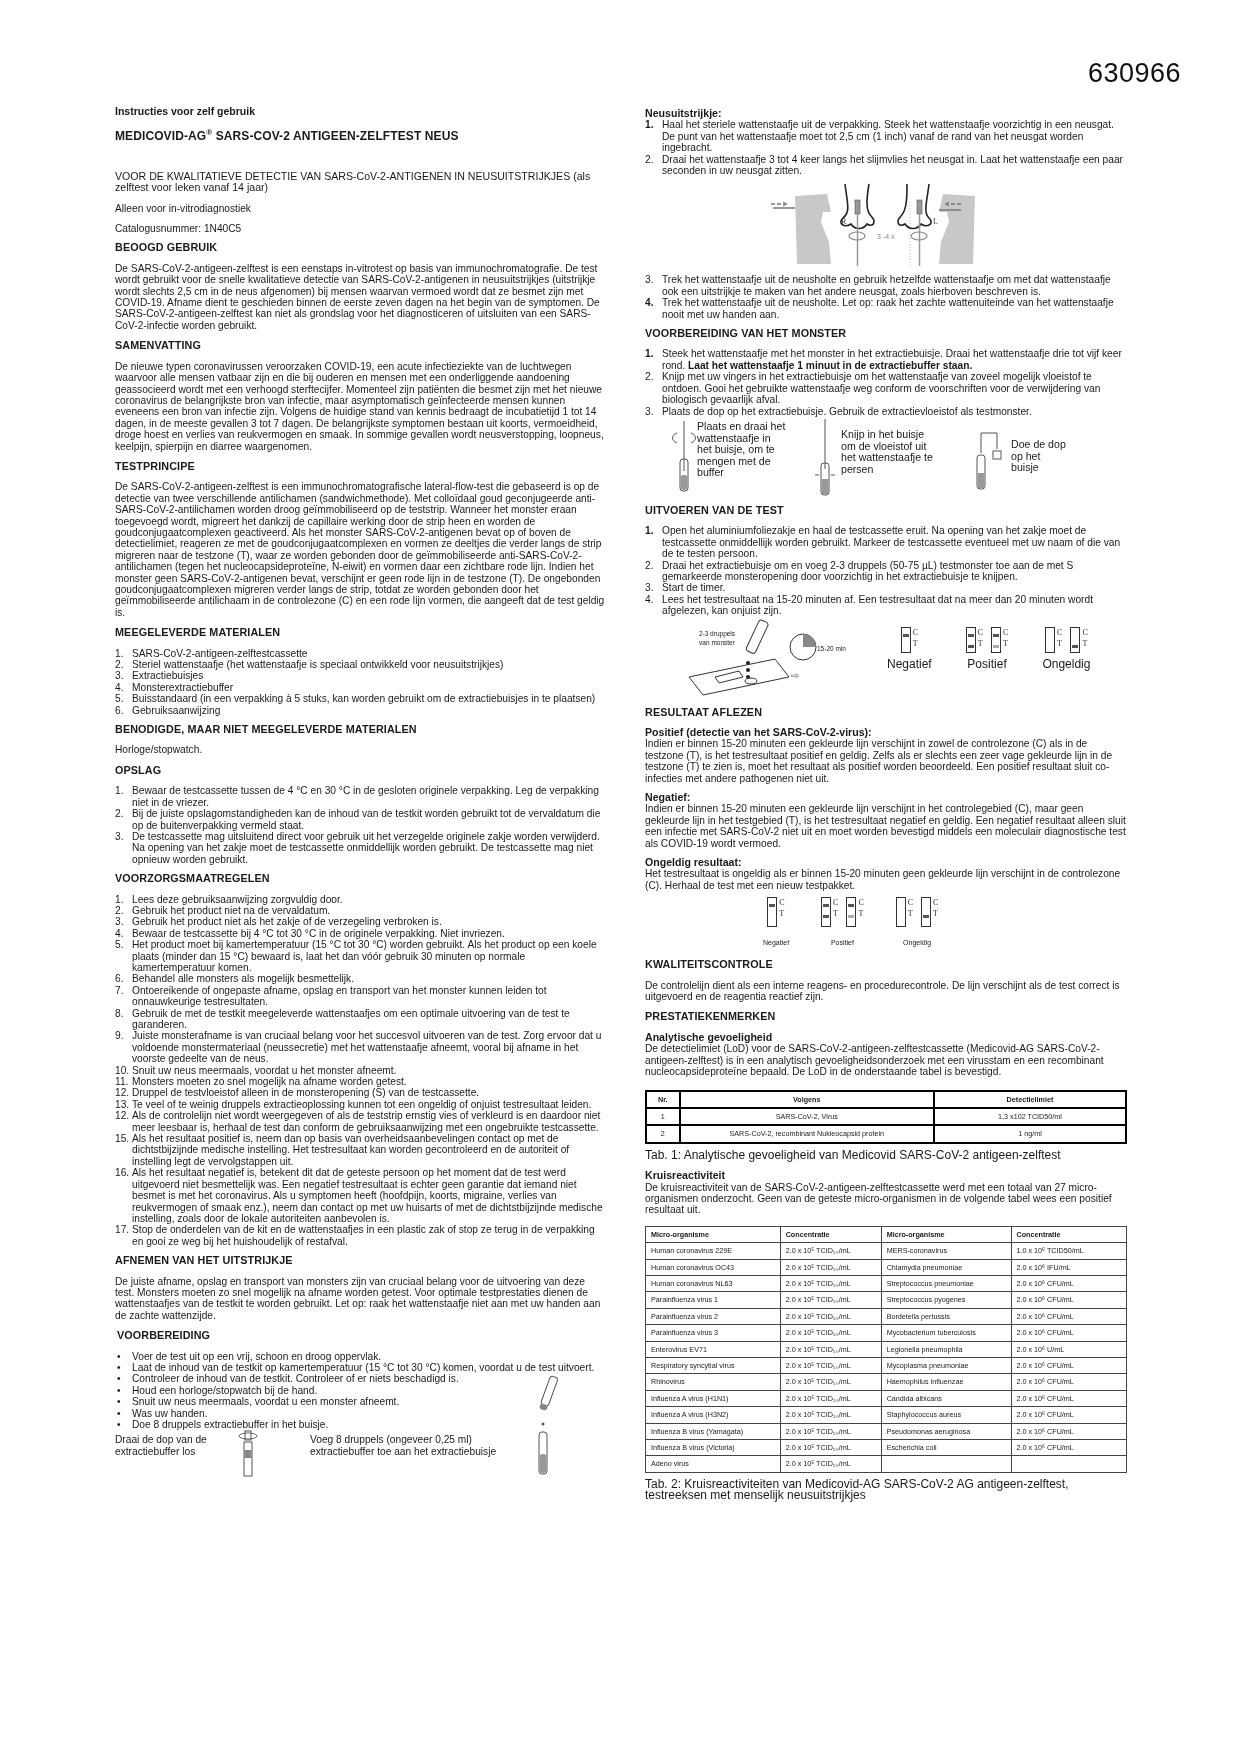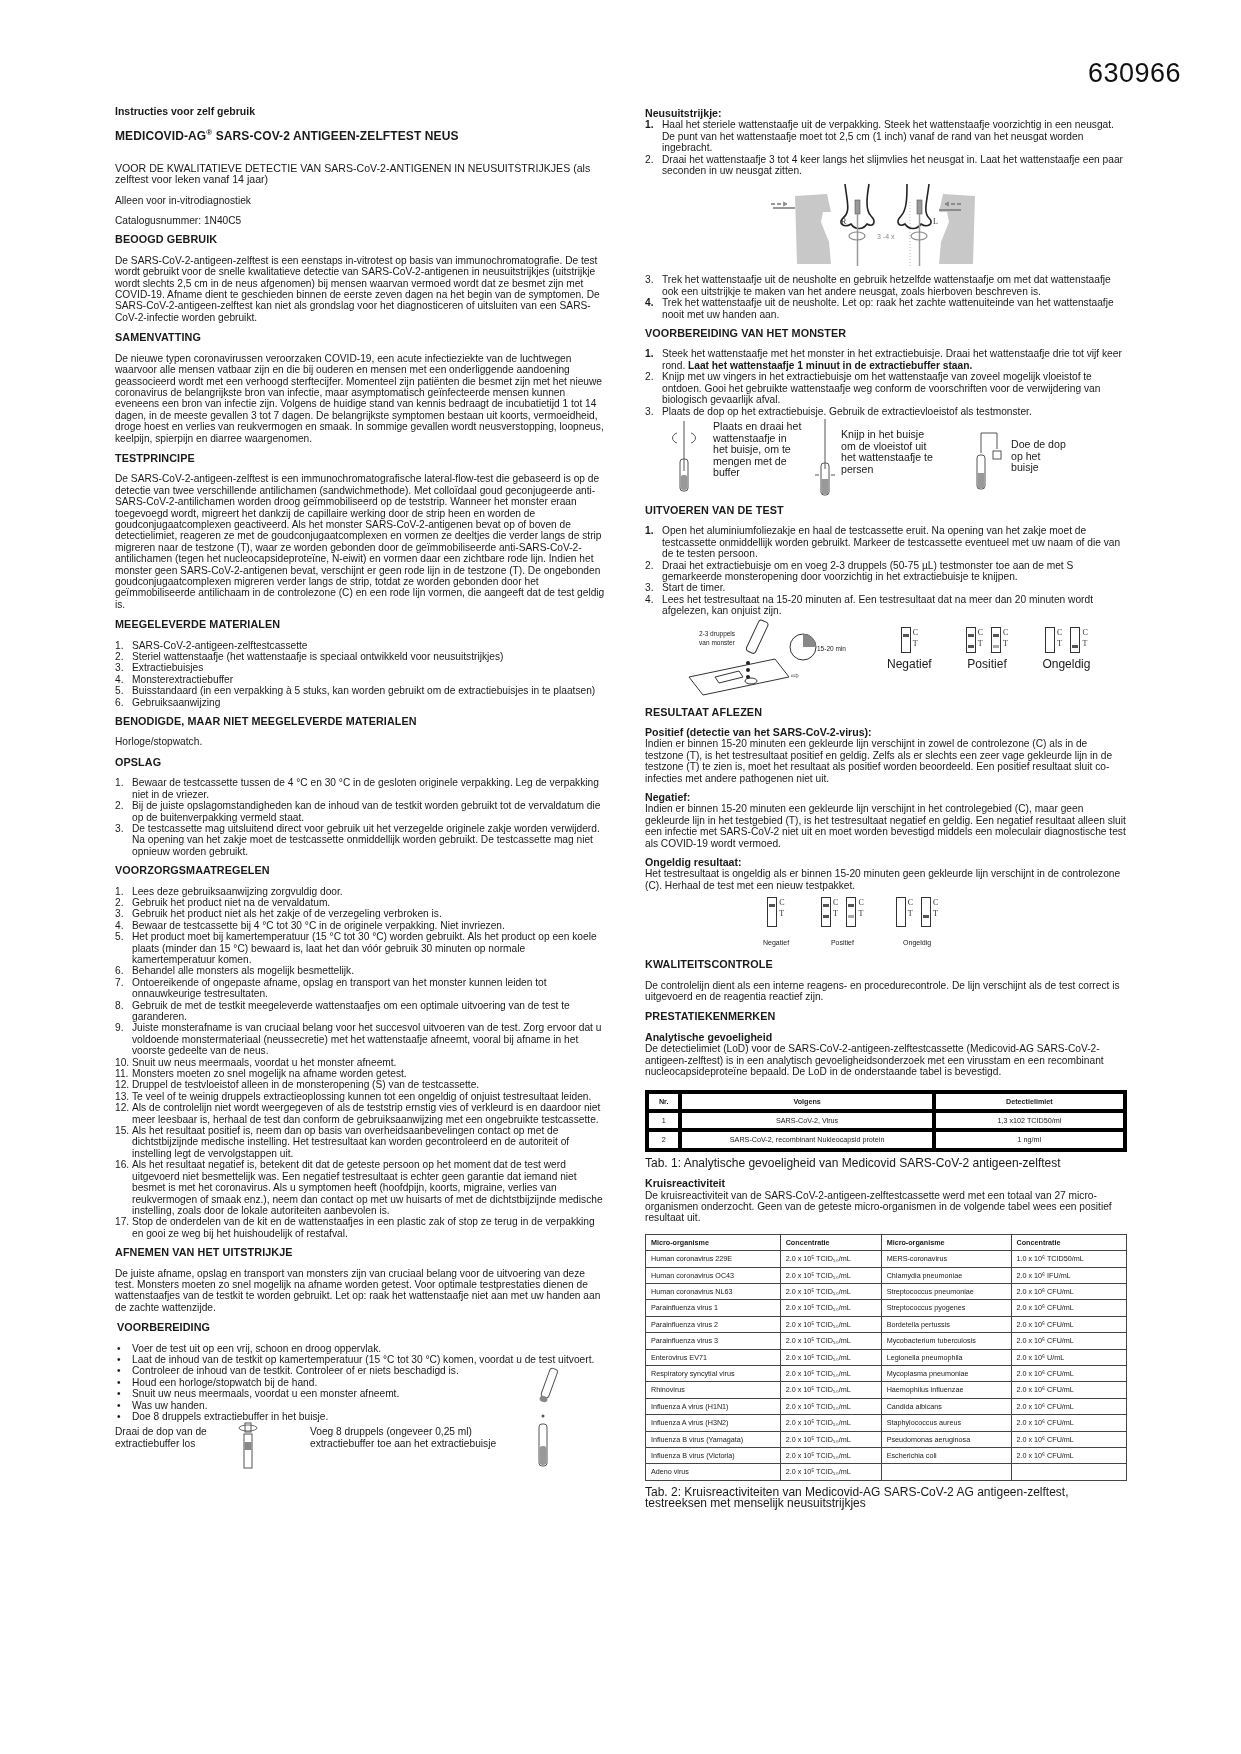--- a/index.html
+++ b/index.html
@@ -3,41 +3,41 @@
 <meta charset="utf-8">
 <style>
   * { box-sizing: border-box; margin: 0; padding: 0; }
   html, body { width: 1241px; height: 1754px; background: #ffffff; }
   body { font-family: "Liberation Sans", sans-serif; color: #111; position: relative; overflow: hidden; }
   .doc-number { position: absolute; left: 1088px; top: 58px; font-size: 27px; color: #111; letter-spacing: 0.5px; }
   .col { position: absolute; top: 106px; font-size: 10.2px; line-height: 11.4px; color: #1a1a1a; }
   .col-left { left: 115px; width: 492px; }
   .col-right { left: 645px; width: 482px; top: 108px; }
   h1.small { font-size: 10.5px; font-weight: bold; margin-bottom: 10px; }
-  h2.title { font-size: 12px; font-weight: bold; margin-bottom: 20px; letter-spacing: 0.1px; }
+  h2.title { font-size: 12px; font-weight: bold; margin-bottom: 28px; letter-spacing: 0.1px; }
   h2.title sup { font-size: 8px; }
   h3.sec { font-size: 10.8px; font-weight: bold; margin: 8px 0 9px 0; letter-spacing: 0.1px; }
   h4.sub { font-size: 10.6px; font-weight: bold; margin: 0; }
   p { margin-bottom: 9px; }
   ol, ul { list-style: none; margin-bottom: 8px; }
   li { position: relative; padding-left: 17px; }
   li .num { position: absolute; left: 0; top: 0; }
   li.b .num { font-weight: bold; }
   li.dot .num { left: 2px; }
   .figure { position: relative; margin: 8px 0 10px 0; }
   .strip { display: inline-block; width: 10px; height: 26px; border: 1.5px solid #333; position: relative; background: #fff; }
   .strip .ln { position: absolute; left: 1px; right: 1px; height: 3px; background: #555; }
   .strip .ln.c { top: 6px; } .strip .ln.t { top: 17px; } .strip .ln.faint { background: #aaa; }
   .ct { display: inline-block; vertical-align: top; font-family: "Liberation Serif", serif; font-size: 8px; line-height: 11px; margin-left: 2px; color: #333; }
   .res-group { display: inline-flex; flex-direction: column; align-items: center; margin-right: 16px; }
   .res-row { display: flex; gap: 8px; }
   .res-label { font-size: 12px; margin-top: 4px; }
   table { border-collapse: collapse; width: 100%; }
   table.lod { margin: 10px 0 6px 0; font-size: 7.2px; }
-  table.lod th, table.lod td { border: 4px solid #000000; text-align: center; padding: 2px 3px; height: 14px; }
+  table.lod th, table.lod td { border: 2px solid #000000; text-align: center; padding: 2px 3px; height: 14px; }
   table.lod th { font-weight: bold; }
   table.cross { margin: 10px 0 6px 0; font-size: 7.2px; }
   table.cross th, table.cross td { border: 1px solid #444; text-align: left; padding: 2px 5px; height: 15.8px; }
   table.cross th { font-weight: bold; }
   .caption { font-size: 12px; margin-bottom: 9px; }
   sup, sub { font-size: 6px; }
 </style>
 </head>
 <body>
 
@@ -183,21 +183,21 @@
   </ol>
 
   <div class="figure" style="height:76px; margin:4px 0 6px 0; font-size:10.6px; line-height:11.6px;">
     <svg style="position:absolute; left:24px; top:0;" width="30" height="72" viewBox="0 0 30 72">
       <path d="M8 12 C2 14 2 20 8 22" fill="none" stroke="#555"></path>
         <path d="M22 12 C28 14 28 20 22 22" fill="none" stroke="#555"></path>
       <line x1="15" y1="0" x2="15" y2="50" stroke="#555"></line>
       <rect x="11" y="38" width="8" height="32" rx="3" fill="none" stroke="#555"></rect>
       <rect x="11.5" y="54" width="7" height="15" rx="3" fill="#999"></rect>
     </svg>
-    <div style="position:absolute; left:68px; top:0; width:90px;">Plaats en draai het wattenstaafje in het buisje, om te mengen met de buffer</div>
+    <div style="position:absolute; left:52px; top:0; width:90px;">Plaats en draai het wattenstaafje in het buisje, om te mengen met de buffer</div>
     <svg style="position:absolute; left:168px; top:-2px;" width="24" height="78" viewBox="0 0 24 78">
       <line x1="12" y1="0" x2="12" y2="50" stroke="#555"></line>
       <rect x="8" y="44" width="8" height="32" rx="3" fill="none" stroke="#555"></rect>
       <rect x="8.5" y="60" width="7" height="15" fill="#999"></rect>
       <line x1="2" y1="56" x2="6" y2="56" stroke="#555"></line>
         <line x1="18" y1="56" x2="22" y2="56" stroke="#555"></line>
     </svg>
     <div style="position:absolute; left:196px; top:8px; width:100px;">Knijp in het buisje om de vloeistof uit het wattenstaafje te persen</div>
     <svg style="position:absolute; left:330px; top:8px;" width="30" height="64" viewBox="0 0 30 64">
       <path d="M6 24 L6 4 L22 4 L22 20" fill="none" stroke="#555"></path>

